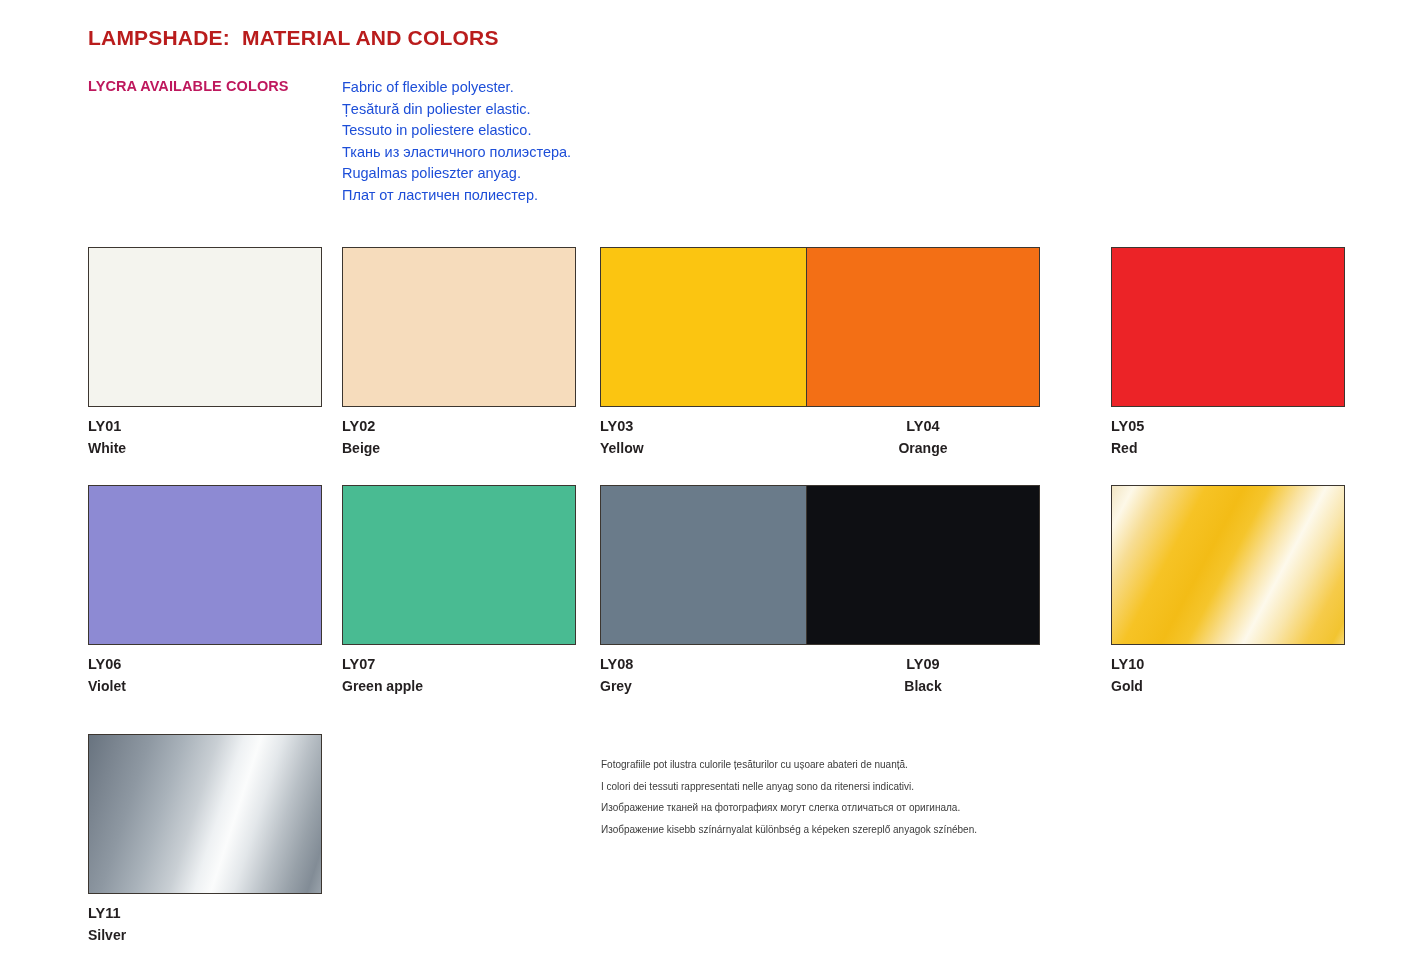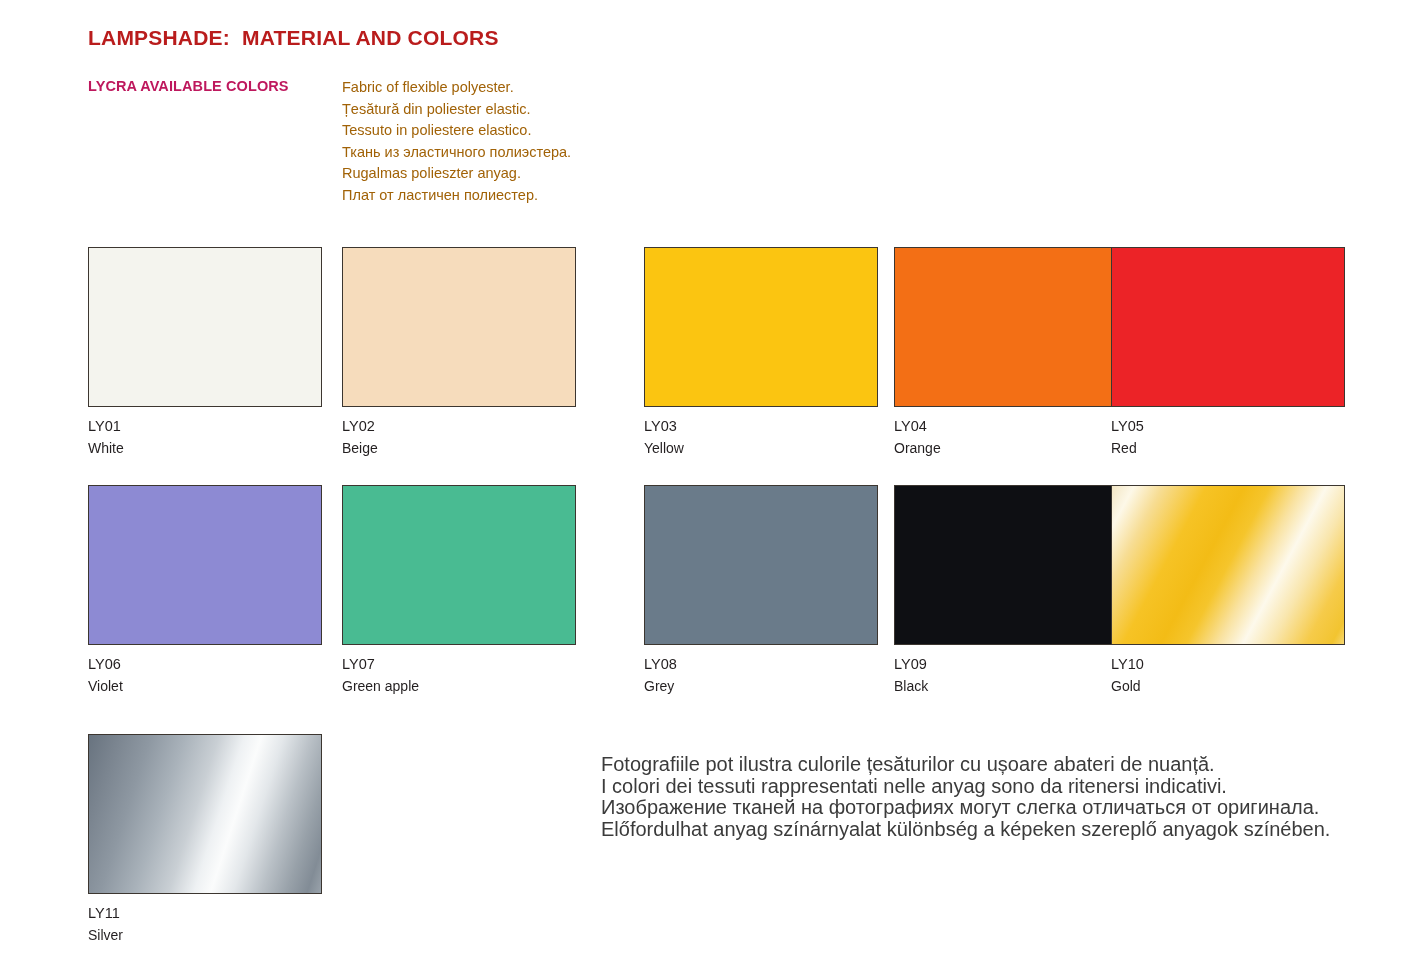--- a/index.html
+++ b/index.html
@@ -39,28 +39,29 @@
     letter-spacing: 0.1px;
     color: #be185d;
   }
 
   #material-desc {
     position: absolute;
     left: 342px;
     top: 77px;
     font-size: 14.5px;
     line-height: 21.6px;
-    color: #a16207;
+    color: #1d4ed8;
   }
   #material-desc .desc-line { display: block; white-space: nowrap; }
 
   
   .swatch-cell {
     position: absolute;
     width: 234px;
+    font-weight: bold;
   }
   .swatch-chip {
     width: 232px;
     height: 158px;
     border: 1px solid #3c3630;
     box-sizing: content-box;
     display: block;
   }
   .swatch-code {
     display: block;
@@ -76,22 +77,22 @@
     color: #231f20;
   }
 
   
   .row1 { top: 247px; }
   .row2 { top: 485px; }
   .row3 { top: 734px; }
 
   .col1 { left: 88px; }
   .col2 { left: 342px; }
-  .col3 { left: 600px; margin-left: 44px; }
-  .col4 { left: 894px; }
+  .col3 { left: 600px; }
+  .col4 { left: 806px; text-align: center; }
   .col5 { left: 1111px; }
 
   
   .chip-gold {
     background:
       linear-gradient(118deg,
         #f2e6c4 0%,
         #fdf8e8 7%,
         #f7dd94 16%,
         #f6c325 30%,
@@ -119,21 +120,21 @@
         #98a1a9 88%,
         #828c96 95%,
         #9aa3ab 100%);
   }
 
   
   #disclaimer {
     position: absolute;
     left: 601px;
     top: 754px;
-    font-size: 20px;
+    font-size: 10px;
     line-height: 21.6px;
     color: #3b3b3b;
   }
   #disclaimer .disclaimer-line { display: block; white-space: nowrap; }
 </style>
 </head>
 <body>
 
 <div id="page-title">LAMPSHADE:  MATERIAL AND COLORS</div>
 
@@ -211,14 +212,14 @@
 <div class="swatch-cell row3 col1">
   <span class="swatch-chip chip-silver"></span>
   <span class="swatch-code">LY11</span>
   <span class="swatch-name">Silver</span>
 </div>
 
 <div id="disclaimer">
   <span class="disclaimer-line">Fotografiile pot ilustra culorile țesăturilor cu ușoare abateri de nuanță.</span>
   <span class="disclaimer-line">I colori dei tessuti rappresentati nelle anyag sono da ritenersi indicativi.</span>
   <span class="disclaimer-line">Изображение тканей на фотографиях могут слегка отличаться от оригинала.</span>
-  <span class="disclaimer-line">Előfordulhat anyag színárnyalat különbség a képeken szereplő anyagok színében.</span>
+  <span class="disclaimer-line">Изображение kisebb színárnyalat különbség a képeken szereplő anyagok színében.</span>
 </div>
 
 </body></html>

